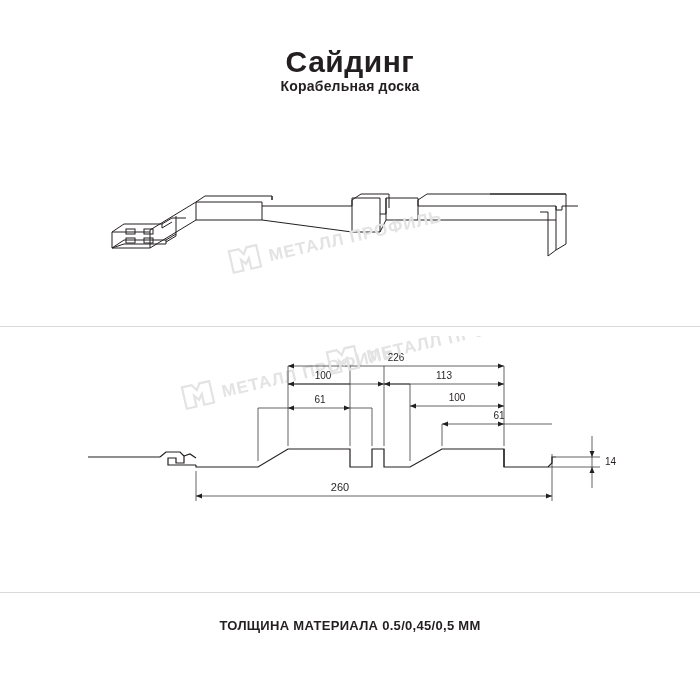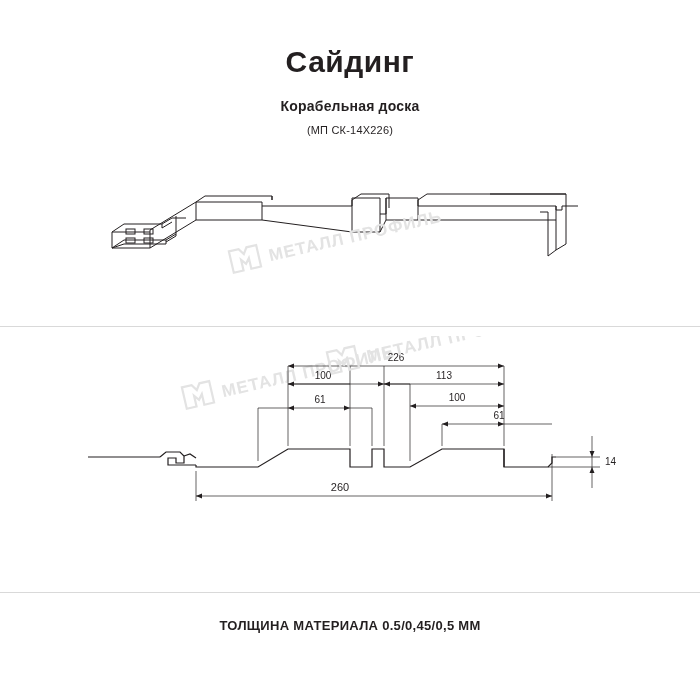--- a/index.html
+++ b/index.html
@@ -30,21 +30,21 @@
   .title {
     font-size: 30px;
     font-weight: bold;
     letter-spacing: 0.5px;
     line-height: 1.1;
     margin: 0;
   }
   .subtitle {
     font-size: 14px;
     font-weight: bold;
-    margin-top: 20px;
+    margin-top: 0;
     letter-spacing: 0.2px;
   }
   .code {
     font-size: 11px;
     margin-top: 10px;
     letter-spacing: 0.2px;
   }
   
   .footer {
     position: absolute;
@@ -102,21 +102,20 @@
   }
 </style>
 </head>
 <body>
 
 <div class="page">
 
   <div class="header">
     <div class="title">Сайдинг</div>
     <div class="subtitle">Корабельная доска</div>
-    <div class="code">(МП СК-14Х226)</div>
   </div>
 
   <div class="iso-area">
     <svg width="700" height="150" viewBox="0 0 700 150">
       <g fill="none" stroke="#231f20" stroke-width="1" stroke-linejoin="miter">
 
         <path d="M150 60 L196 32 L262 32 L262 36 L352 36 L352 28 L380 28 L380 44 L386 44 L386 28 L418 28 L418 36 L480 36 L556 36 L556 40 L562 40 L562 36 L578 36"></path>
 
         <path d="M196 32 L205 26 L272 26 L272 30"></path>
         <path d="M352 36 L352 30 L361 24 L389 24 L389 38"></path>

